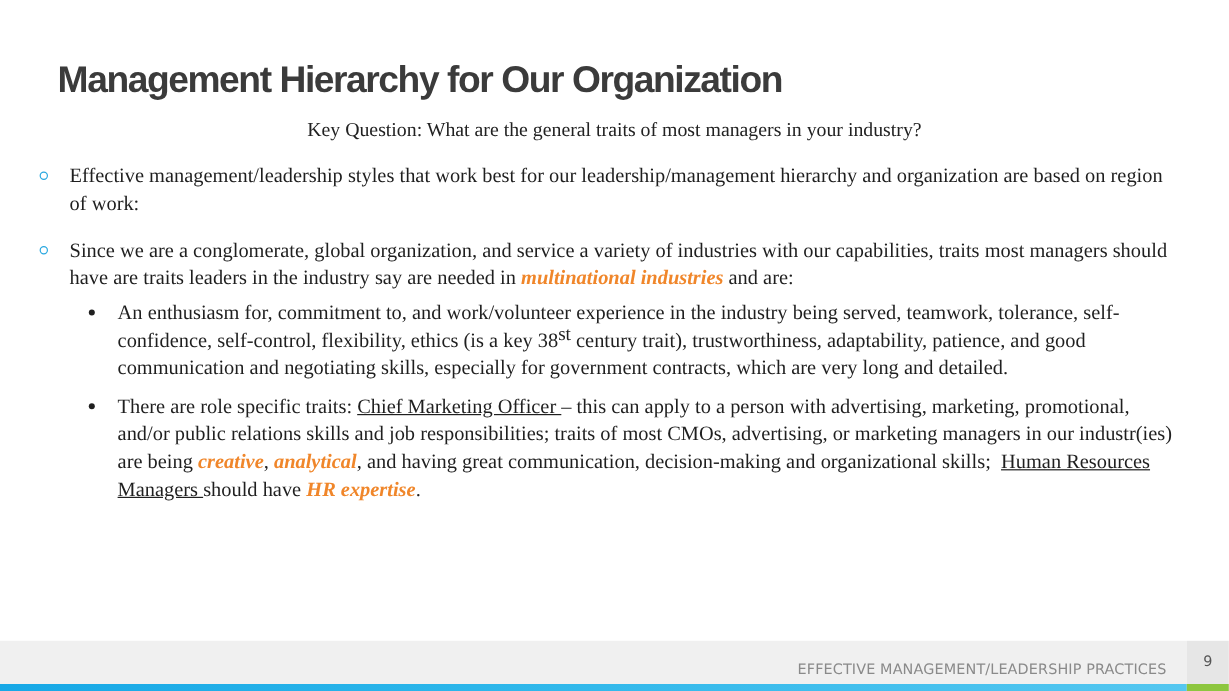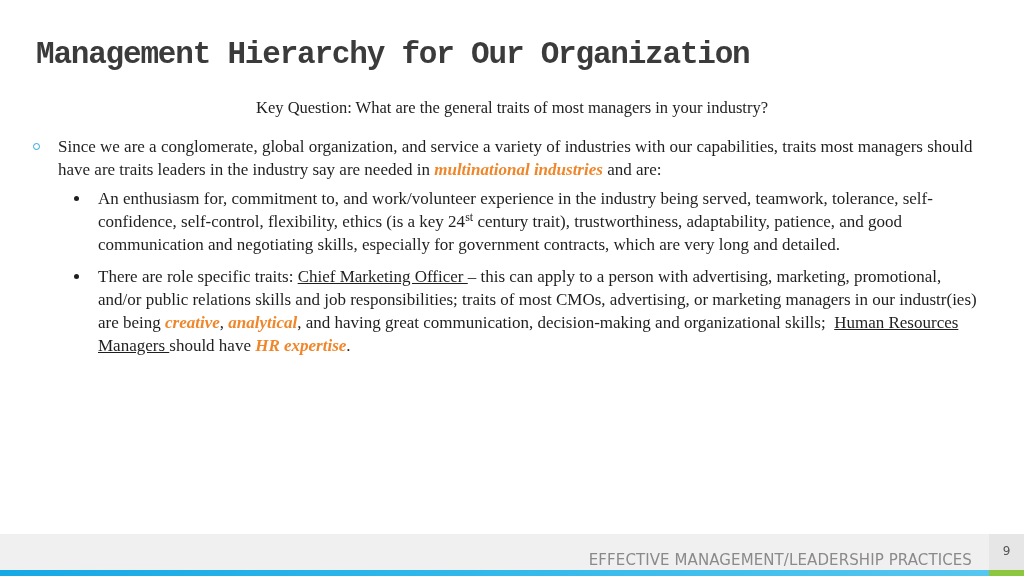--- a/index.html
+++ b/index.html
@@ -4,23 +4,23 @@
 <style>
   html, body { margin: 0; padding: 0; }
   body {
     width: 1024px; height: 576px; overflow: hidden; position: relative;
     background: #ffffff;
     font-family: "Liberation Serif", "DejaVu Serif", serif;
     color: #1f1f1f;
   }
   .title {
     position: absolute; left: 36px; top: 37px;
-    font-family: Liberation Mono, monospace;
+    font-family: Liberation Sans, sans-serif;
     font-weight: bold; font-size: 31px; letter-spacing: -1.2px;
-    color: #3b3b3b; margin: 0; white-space: nowrap;
+    color: #3b3b3b; margin: 12px; white-space: nowrap;
   }
   .key-question {
     position: absolute; left: 0; width: 1024px; top: 98px;
     text-align: center; font-size: 16.5px; color: #222;
   }
   .content {
     position: absolute; left: 0; top: 135px; width: 1024px;
     font-size: 17px; line-height: 23px; color: #1f1f1f;
   }
   .l1 { position: relative; padding-left: 58px; padding-right: 40px; margin-bottom: 16px; }
@@ -29,30 +29,30 @@
     border: 1.4px solid #29a8e0; border-radius: 50%; box-sizing: border-box;
   }
   .l2 { position: relative; padding-left: 98px; padding-right: 38px; margin-top: 3px; margin-bottom: 9px; }
   .l2 .bullet {
     position: absolute; left: 74px; top: 9px; width: 5px; height: 5px;
     background: #1f1f1f; border-radius: 50%;
   }
   .l1 + .l2 { margin-top: -10px; }
   .orange { color: #f0862a; font-weight: bold; font-style: italic; }
   .ul { text-decoration: underline; margin-top: 47px; }
-  sup { font-size: 12px; line-height: 0; vertical-align: 6px; }
+  sup { font-size: 16px; line-height: 0; vertical-align: 6px; }
 
   .footer {
     position: absolute; left: 0; top: 534px; width: 989px; height: 36px;
     background: #f0f0f0;
   }
   .footer-text {
     position: absolute; right: 52px; top: 551px;
     font-family: "DejaVu Sans", "Liberation Sans", sans-serif;
-    font-size: 15px; color: #8a8a8a; letter-spacing: 0.1px; margin-left: 14px;
+    font-size: 12px; color: #8a8a8a; letter-spacing: 0.1px; margin-left: 14px;
   }
   .page-box {
     position: absolute; left: 989px; top: 534px; width: 35px; height: 36px;
     background: #e6e6e6;
   }
   .page-num {
     position: absolute; left: 0; width: 35px; top: 10px; text-align: center;
     font-family: "DejaVu Sans", "Liberation Sans", sans-serif;
     font-size: 12px; color: #555;
   }
@@ -66,29 +66,33 @@
   }
 </style>
 </head>
 <body>
 
 <h1 class="title">Management Hierarchy for Our Organization</h1>
 
 <div class="key-question">Key Question: What are the general traits of most managers in your industry?</div>
 
 <div class="content">
+  <div class="l1">
+    <span class="bullet"></span>
+    <span>Effective management/leadership styles that work best for our leadership/management hierarchy and organization are based on region of work:</span>
+  </div>
 
   <div class="l1">
     <span class="bullet"></span>
     <span>Since we are a conglomerate, global organization, and service a variety of industries with our capabilities, traits most managers should have are traits leaders in the industry say are needed in </span><span class="orange">multinational industries</span><span> and are:</span>
   </div>
 
   <div class="l2">
     <span class="bullet"></span>
-    <span>An enthusiasm for, commitment to, and work/volunteer experience in the industry being served, teamwork, tolerance, self-confidence, self-control, flexibility, ethics (is a key 24</span><sup>st</sup><span> century trait), trustworthiness, adaptability, patience, and good communication and negotiating skills, especially for government contracts, which are very long and detailed.</span>
+    <span>An enthusiasm for, commitment to, and work/volunteer experience in the industry being served, teamwork, tolerance, self-confidence, self-control, flexibility, ethics (is a key 38</span><sup>st</sup><span> century trait), trustworthiness, adaptability, patience, and good communication and negotiating skills, especially for government contracts, which are very long and detailed.</span>
   </div>
 
   <div class="l2">
     <span class="bullet"></span>
     <span>There are role specific traits: </span><span class="ul">Chief Marketing Officer </span><span>– this can apply to a person with advertising, marketing, promotional, and/or public relations skills and job responsibilities; traits of most CMOs, advertising, or marketing managers in our industr(ies) are being </span><span class="orange">creative</span><span>, </span><span class="orange">analytical</span><span style="white-space: pre-wrap;">, and having great communication, decision-making and organizational skills;  </span><span class="ul">Human Resources Managers </span><span>should have </span><span class="orange">HR expertise</span><span>.</span>
   </div>
 </div>
 
 <div class="footer"></div>
 <div class="footer-text">EFFECTIVE MANAGEMENT/LEADERSHIP PRACTICES</div>

